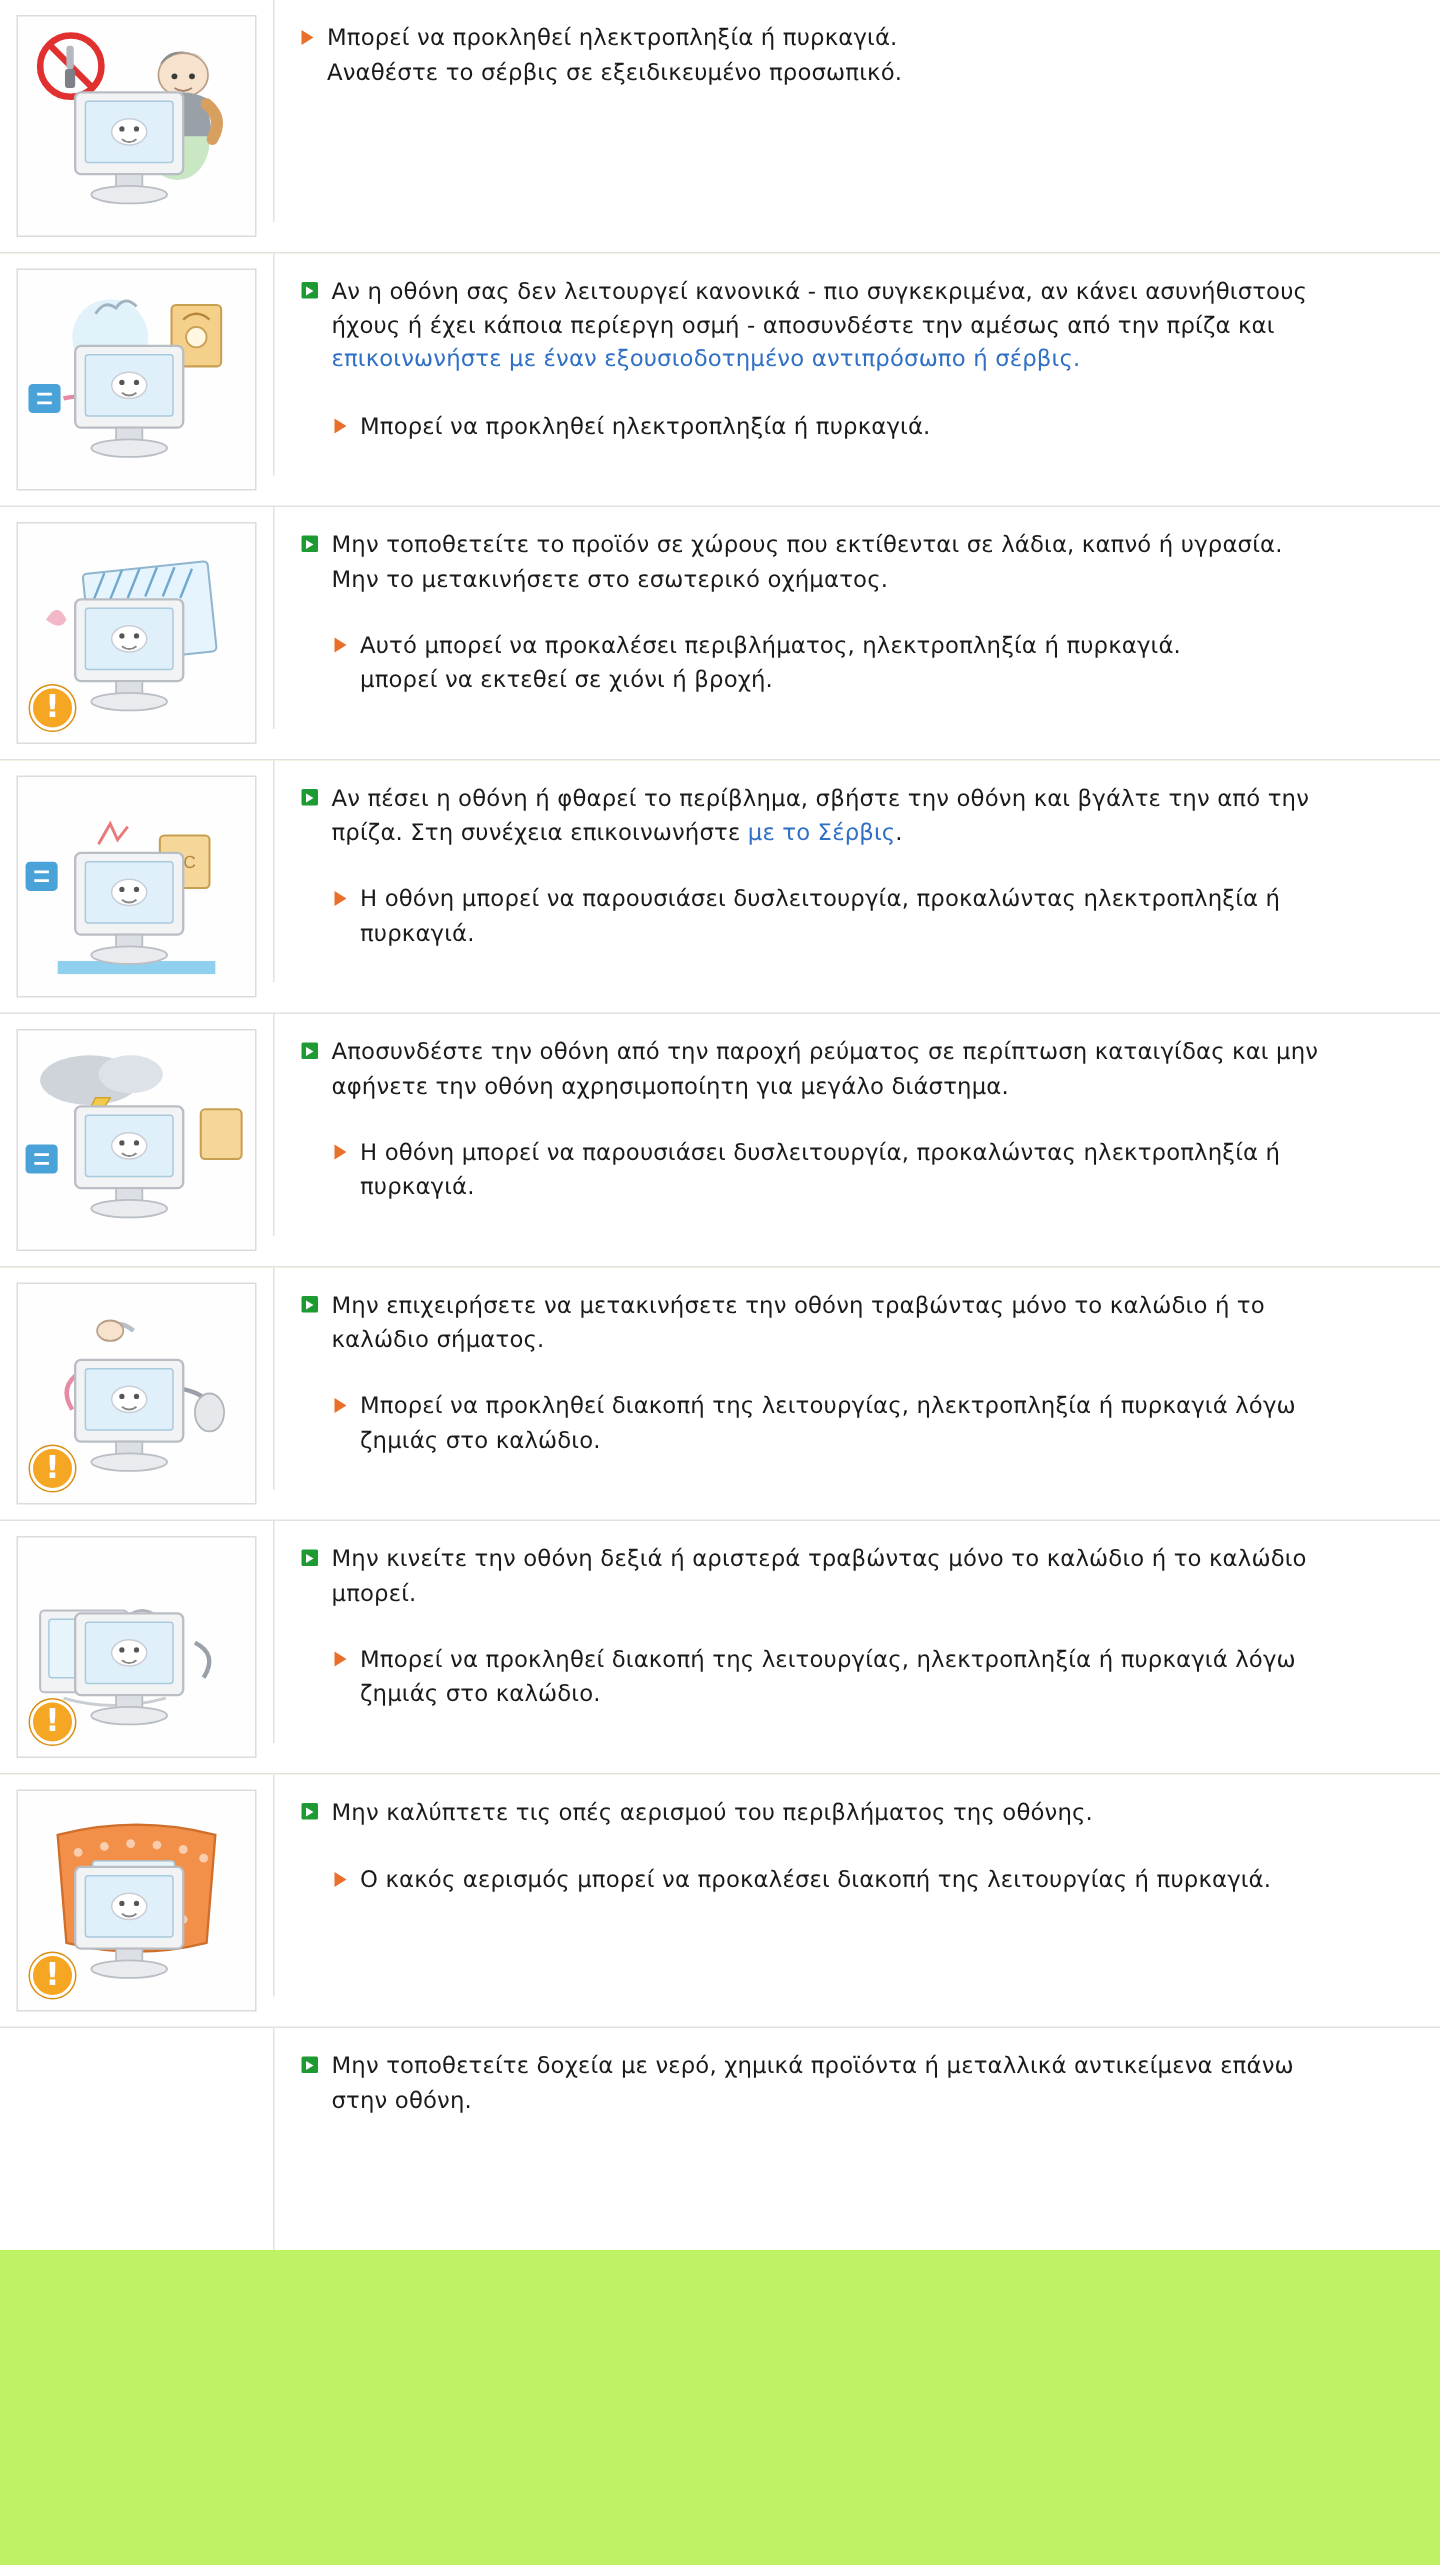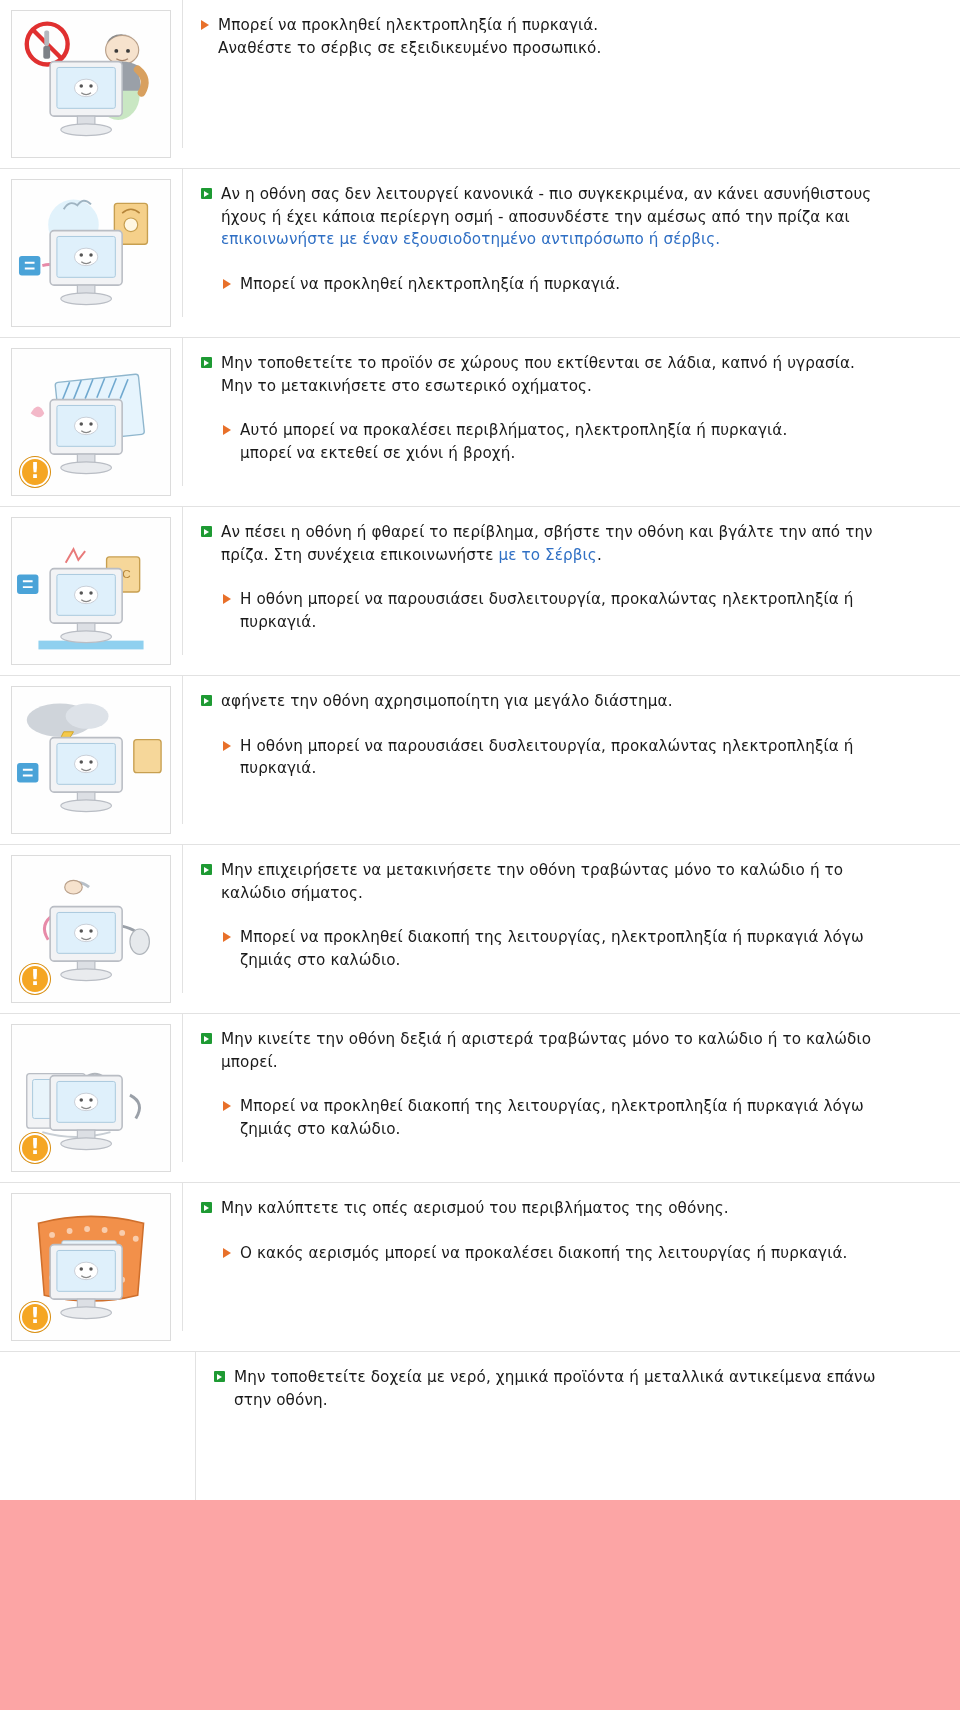--- a/index.html
+++ b/index.html
@@ -7,32 +7,32 @@
     margin: 0; padding: 0;
     background: #ffffff;
     font-family: "DejaVu Sans", "Liberation Sans", sans-serif;
   }
   body { width: 960px; height: 1710px; position: relative; overflow: hidden; }
 
   .page {
     width: 960px;
     min-height: 1710px;
     position: relative;
-    background: #fca5a5;
+    background: #bef264;
   }
 
   
   .row {
     display: flex;
     align-items: flex-start;
     border-bottom: 1px solid #e2e2e2;
     position: relative;
     background: #fff;
   }
-  .row.no-rule { border-bottom: none; padding-left: 13px; }
+  .row.no-rule { border-bottom: none; }
 
   
   .illus-cell {
     width: 182px;
     min-width: 182px;
     display: flex;
     align-items: flex-start;
     justify-content: center;
     padding: 10px 0 10px 0;
     position: relative;
@@ -334,20 +334,21 @@
       <rect x="66" y="108" width="18" height="10" fill="#dcdfe4" stroke="#b9bdc4" stroke-width="1.2"></rect>
       <ellipse cx="75" cy="122" rx="26" ry="6" fill="#e9ebee" stroke="#b9bdc4" stroke-width="1.2"></ellipse>
     </g>
   </svg></div>
       </div>
     </div>
       <div class="text-cell">
         <div class="blk ">
       <span class="bullet-green"></span>
       <div class="txt">
+              <div><span>Αποσυνδέστε την οθόνη από την παροχή ρεύματος σε περίπτωση καταιγίδας και μην</span></div>
               <div><span>αφήνετε την οθόνη αχρησιμοποίητη για μεγάλο διάστημα.</span></div>
             </div>
     </div>
           <div class="blk sub">
       <span class="bullet-orange"></span>
       <div class="txt">
               <div><span>Η οθόνη μπορεί να παρουσιάσει δυσλειτουργία, προκαλώντας ηλεκτροπληξία ή</span></div>
               <div><span>πυρκαγιά.</span></div>
             </div>
     </div>

